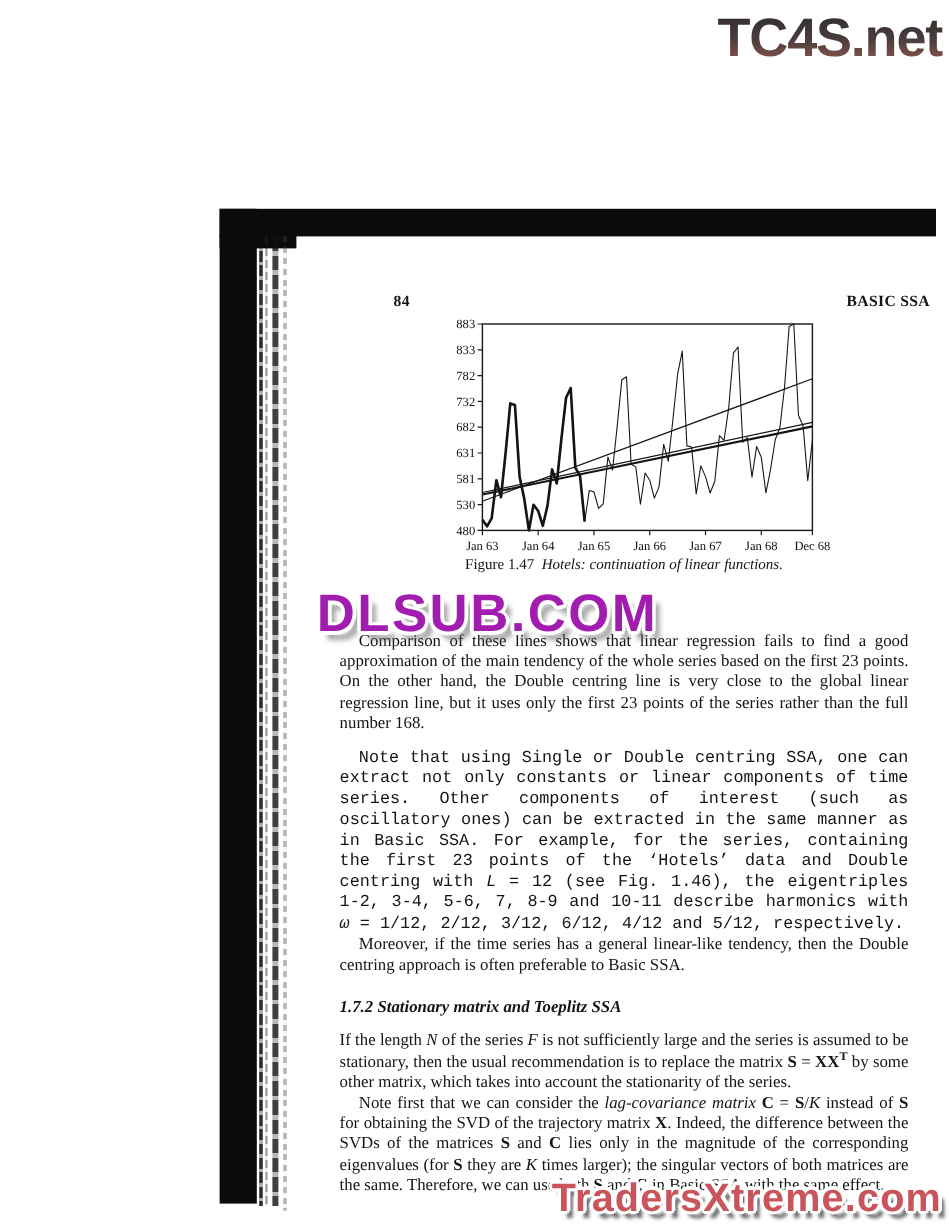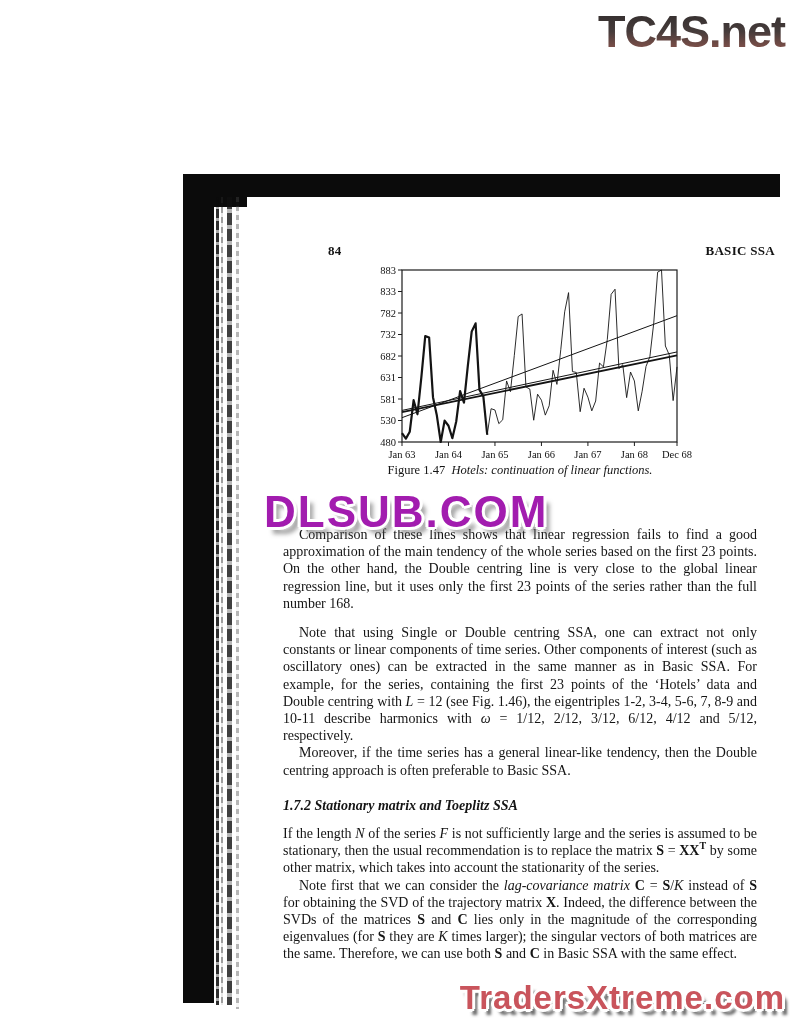--- a/index.html
+++ b/index.html
@@ -42,21 +42,21 @@
     justify-content:space-between;font-size:13px;font-weight:bold;letter-spacing:.3px;}
   .chart-wrap{position:absolute;left:368px;top:262px;}
   .fig-caption{position:absolute;left:283px;top:463px;width:474px;text-align:center;
     font-size:12.5px;z-index:2;}
   .fig-caption .cap-text{font-style:italic;}
 
   .body-col{position:absolute;left:283px;top:526px;width:474px;font-size:14px;
     line-height:17.2px;text-align:justify;z-index:2;}
   .body-col p{margin:0;text-indent:16px;}
   .body-col p.noindent{text-indent:0;}
-  .body-col p.gap{margin-top:12px;}
+  .body-col p.gap{margin-top:12px;font-family:Liberation Mono, monospace;}
   .section-heading{margin:18px 0 11px 0;font-size:14px;font-weight:bold;font-style:italic;}
   sup{font-size:10px;line-height:0;}
 </style>
 </head>
 <body>
 
 <div class="page">
 
   <div class="wm-top">
     <svg width="218" height="58">

